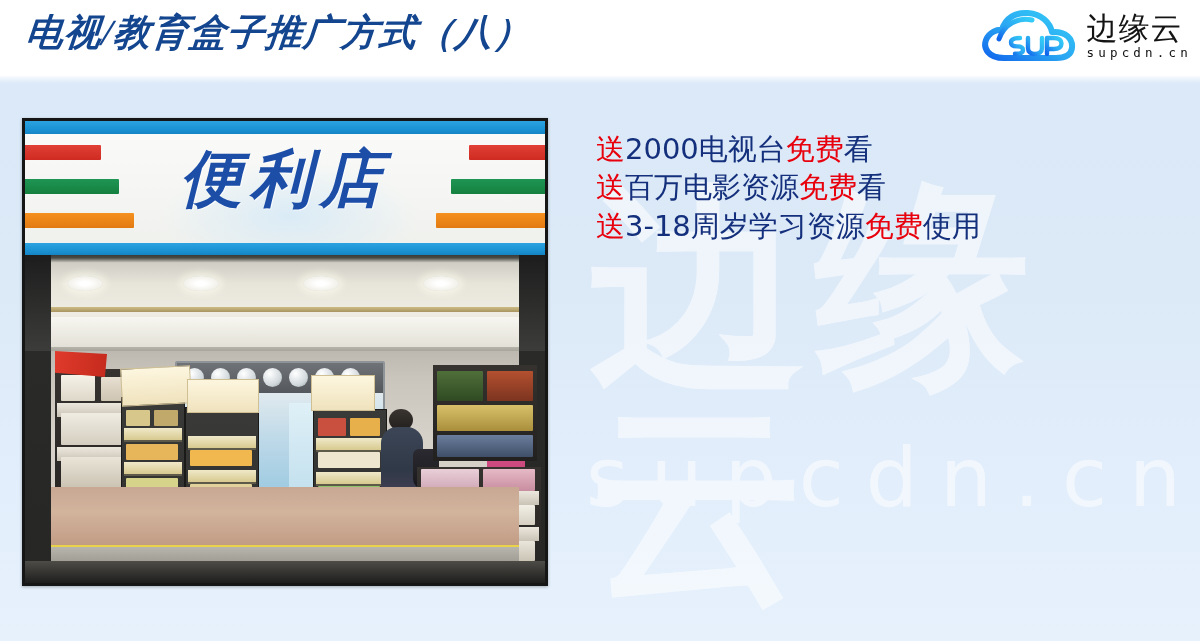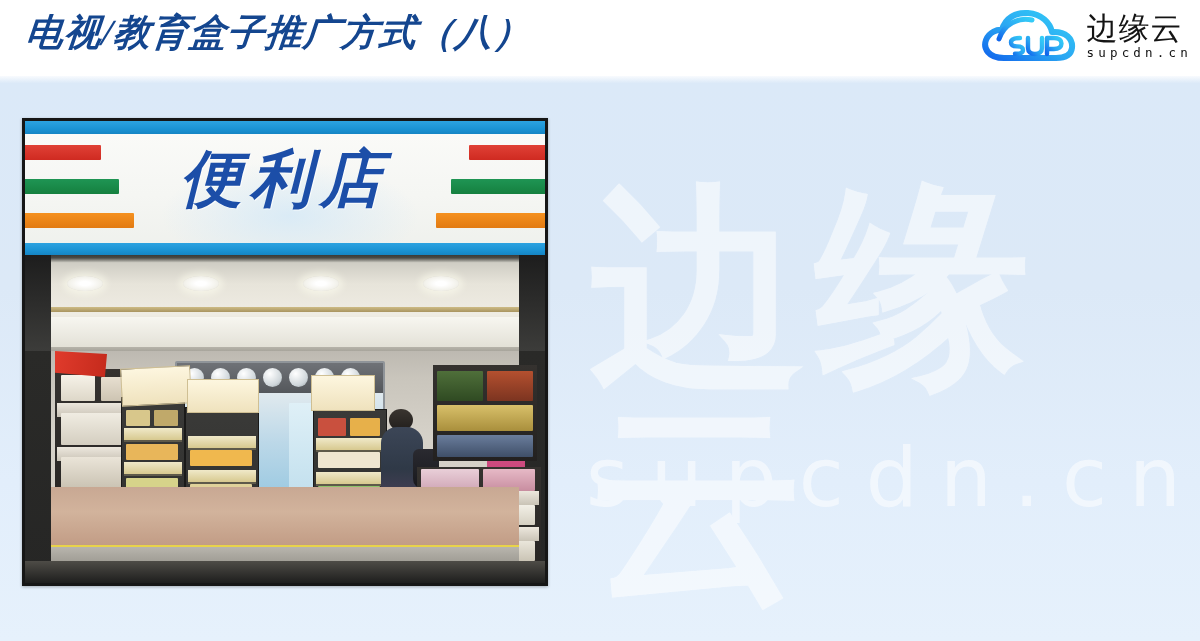--- a/index.html
+++ b/index.html
@@ -466,17 +466,28 @@
       <div class="floor"></div>
       <div class="floor-edge"></div>
       <div class="thresh"></div>
     </div>
   </div>
 
   <div id="right">
     <div id="right-inner">
 
 
+      <div id="bullets">
+        <div class="bullet">
+          <span class="red">送</span><span class="blue">2000电视台</span><span class="red">免费</span><span class="blue">看</span>
+        </div>
+        <div class="bullet">
+          <span class="red">送</span><span class="blue">百万电影资源</span><span class="red">免费</span><span class="blue">看</span>
+        </div>
+        <div class="bullet">
+          <span class="red">送</span><span class="blue">3-18周岁学习资源</span><span class="red">免费</span><span class="blue">使用</span>
+        </div>
+      </div>
 
     </div>
   </div>
 
 </div>
 
 </body></html>

